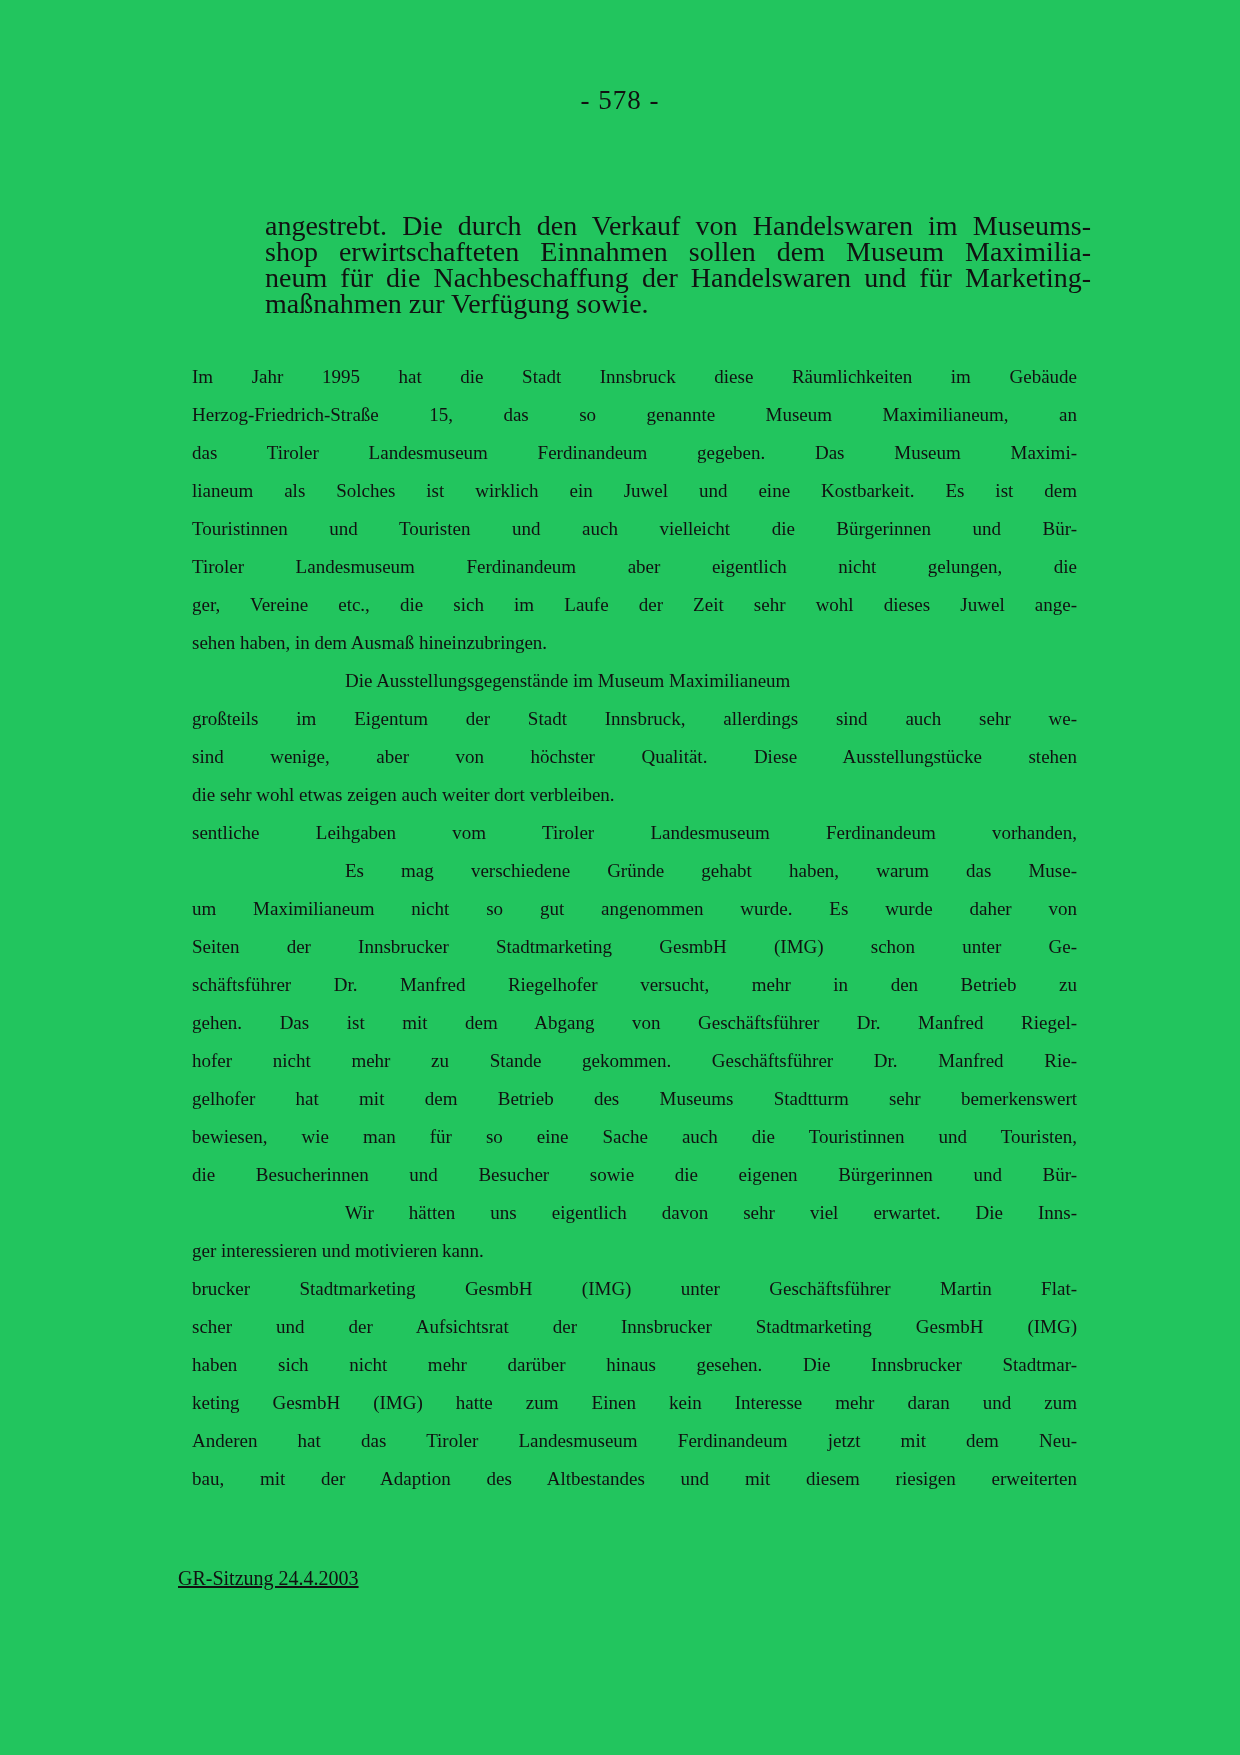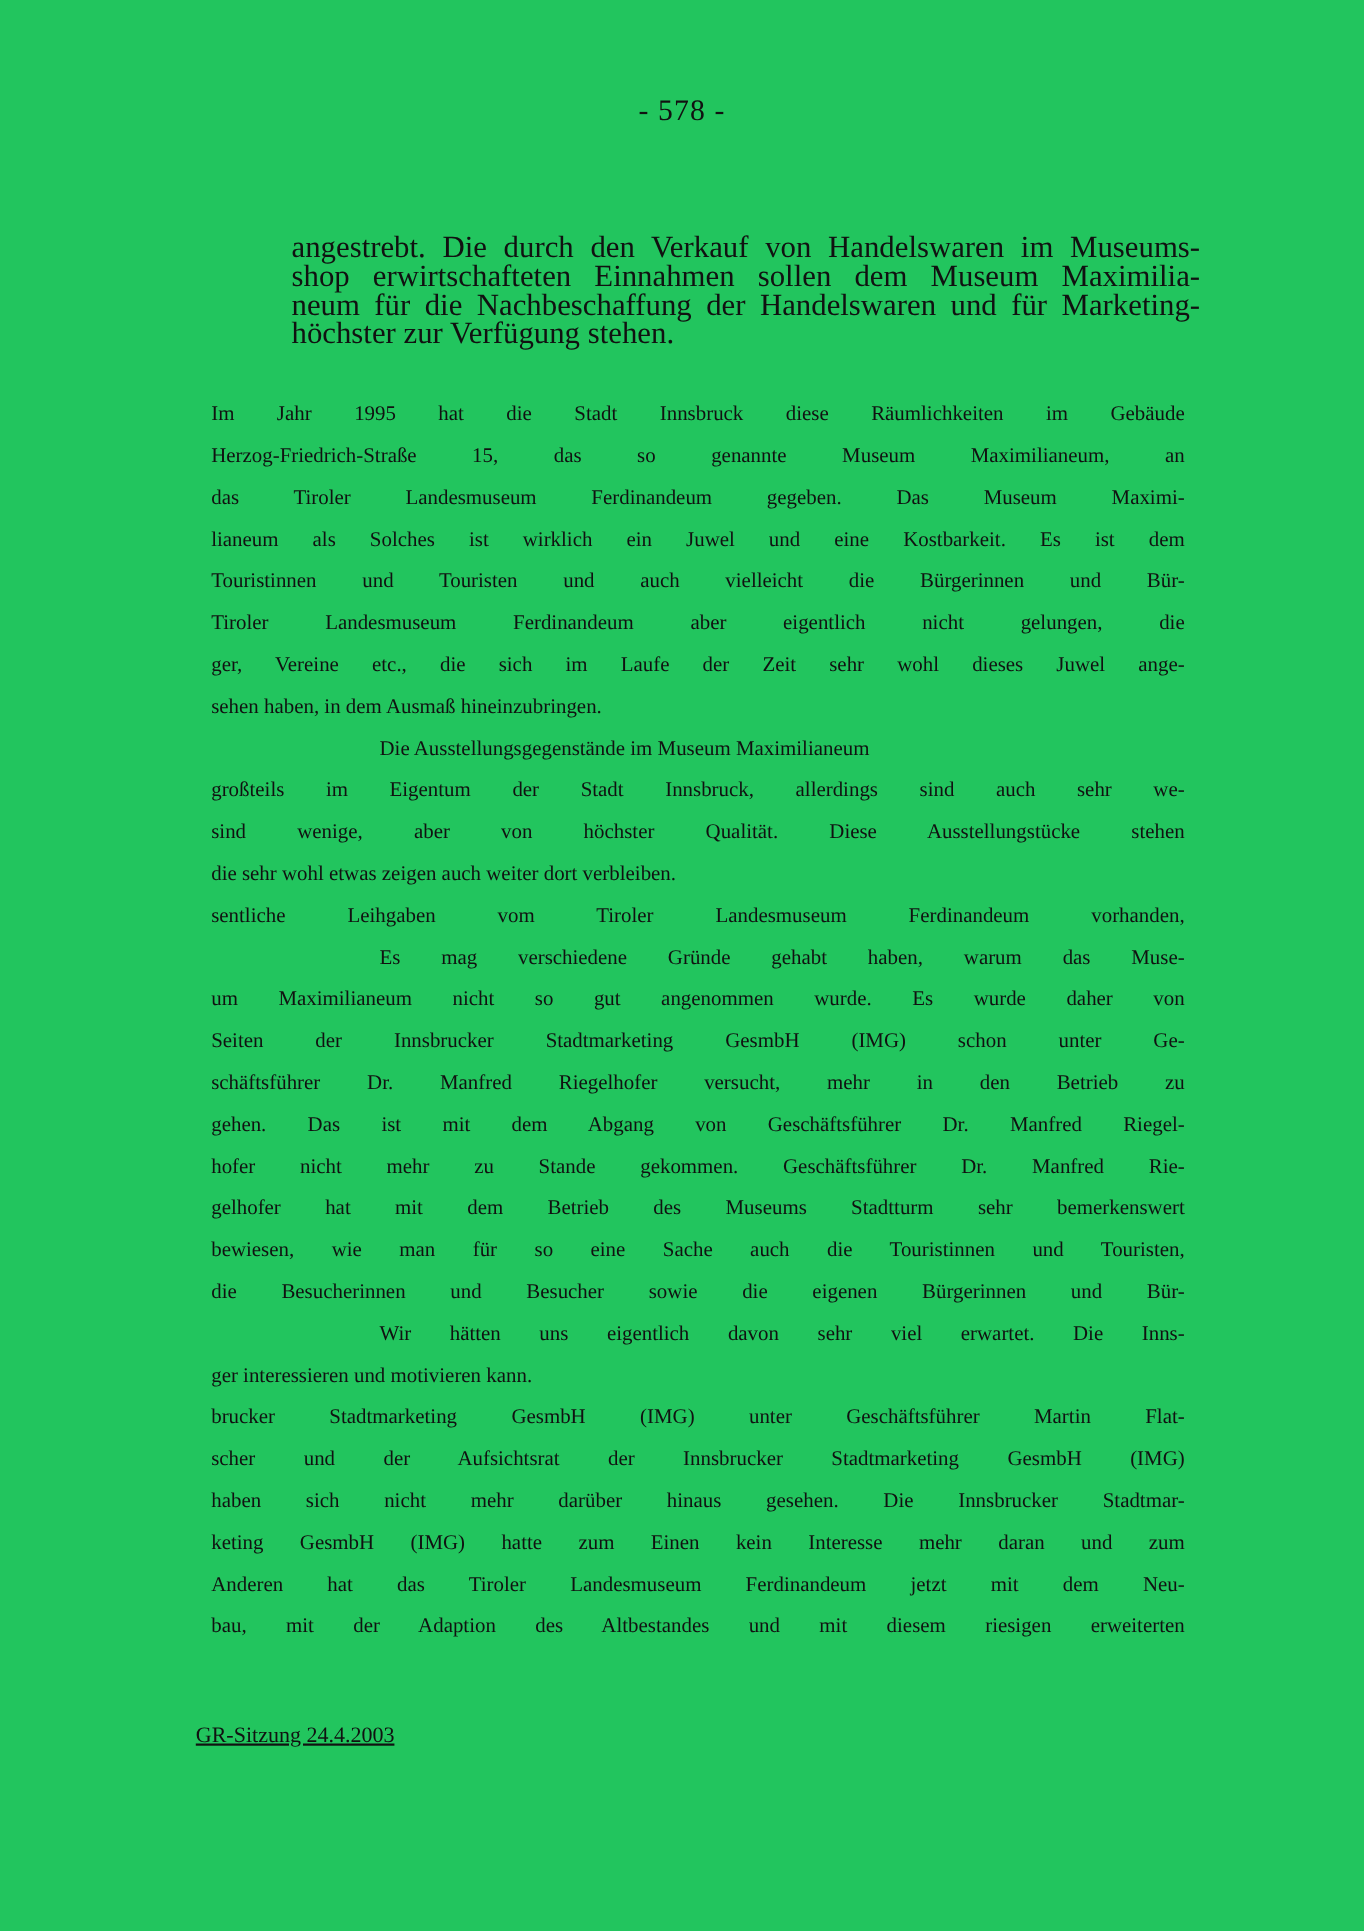--- a/index.html
+++ b/index.html
@@ -67,21 +67,21 @@
 </head>
 <body>
 
 <div class="page">
   <div class="page-number">- 578 -</div>
 
   <div class="blockquote" id="blockquote">
       <div class="line just">angestrebt. Die durch den Verkauf von Handelswaren im Museums-</div>
       <div class="line just">shop erwirtschafteten Einnahmen sollen dem Museum Maximilia-</div>
       <div class="line just">neum für die Nachbeschaffung der Handelswaren und für Marketing-</div>
-      <div class="line">höchster zur Verfügung stehen.</div>
+      <div class="line">maßnahmen zur Verfügung sowie.</div>
     </div>
 
   <div class="body-text" id="body-text">
       <div class="line just">Im Jahr 1995 hat die Stadt Innsbruck diese Räumlichkeiten im Gebäude</div>
       <div class="line just">Herzog-Friedrich-Straße 15, das so genannte Museum Maximilianeum, an</div>
       <div class="line just">das Tiroler Landesmuseum Ferdinandeum gegeben. Das Museum Maximi-</div>
       <div class="line just">lianeum als Solches ist wirklich ein Juwel und eine Kostbarkeit. Es ist dem</div>
       <div class="line just">Touristinnen und Touristen und auch vielleicht die Bürgerinnen und Bür-</div>
       <div class="line just">Tiroler Landesmuseum Ferdinandeum aber eigentlich nicht gelungen, die</div>
       <div class="line just">ger, Vereine etc., die sich im Laufe der Zeit sehr wohl dieses Juwel ange-</div>

